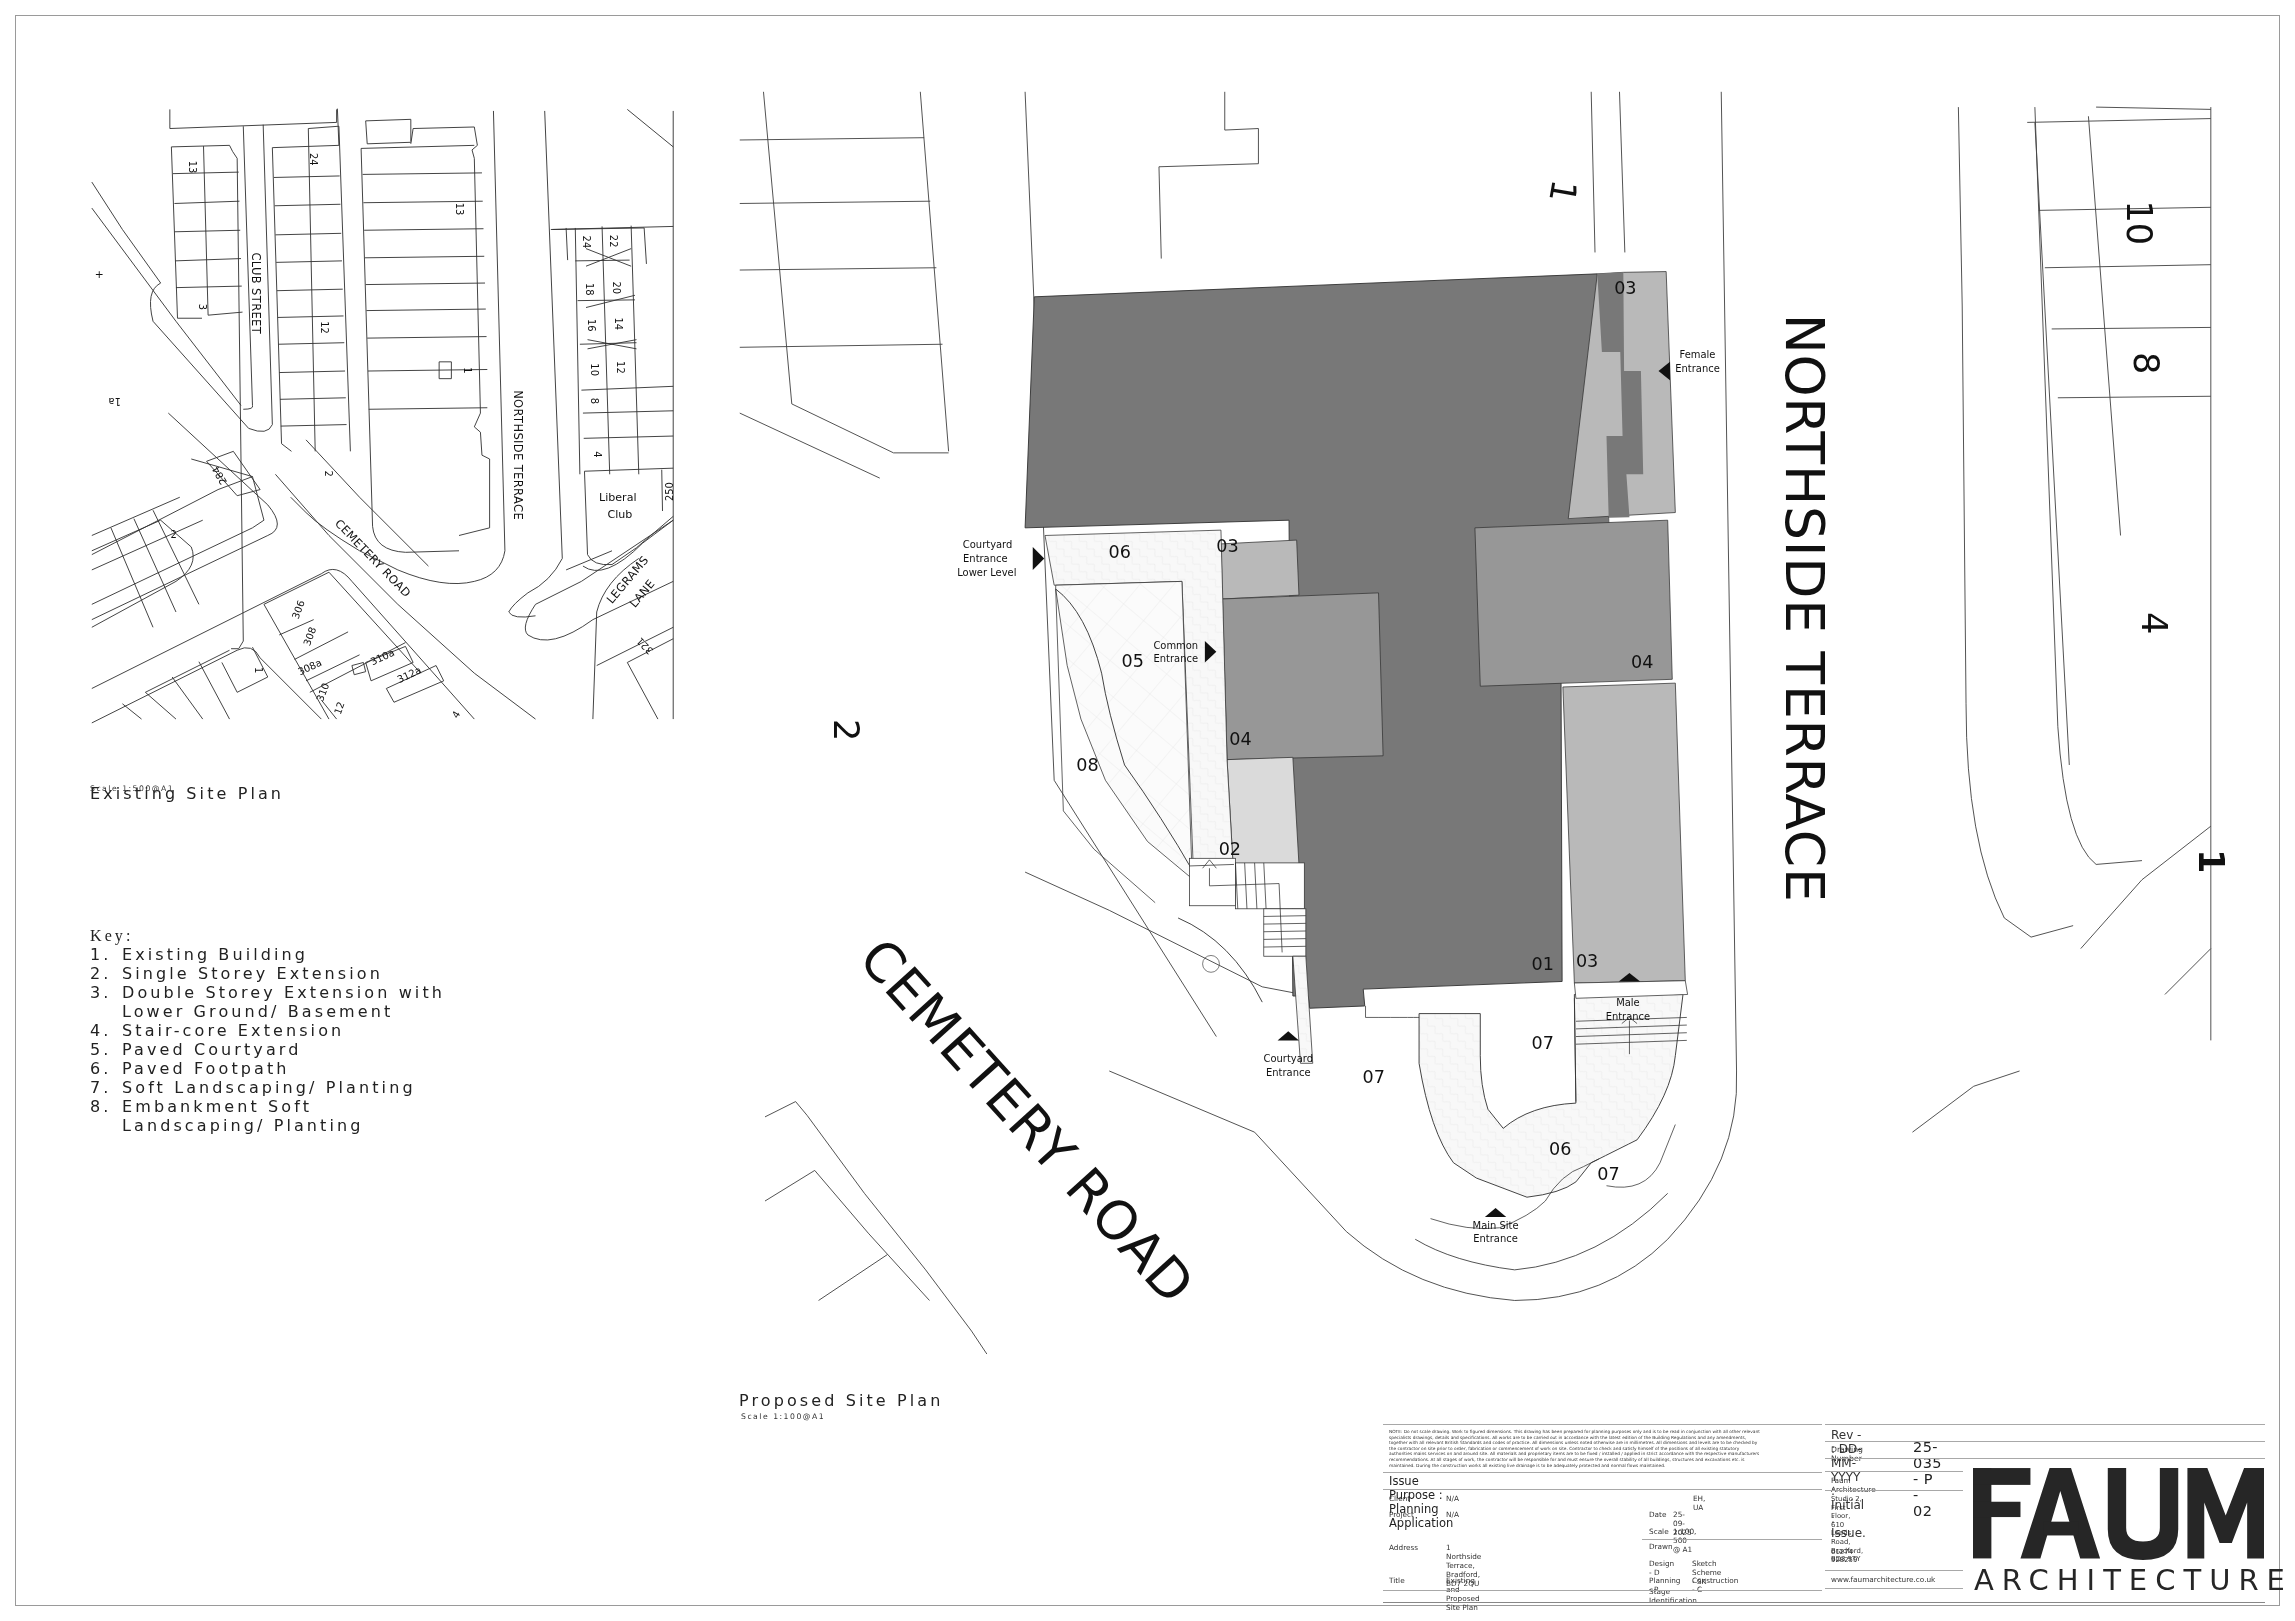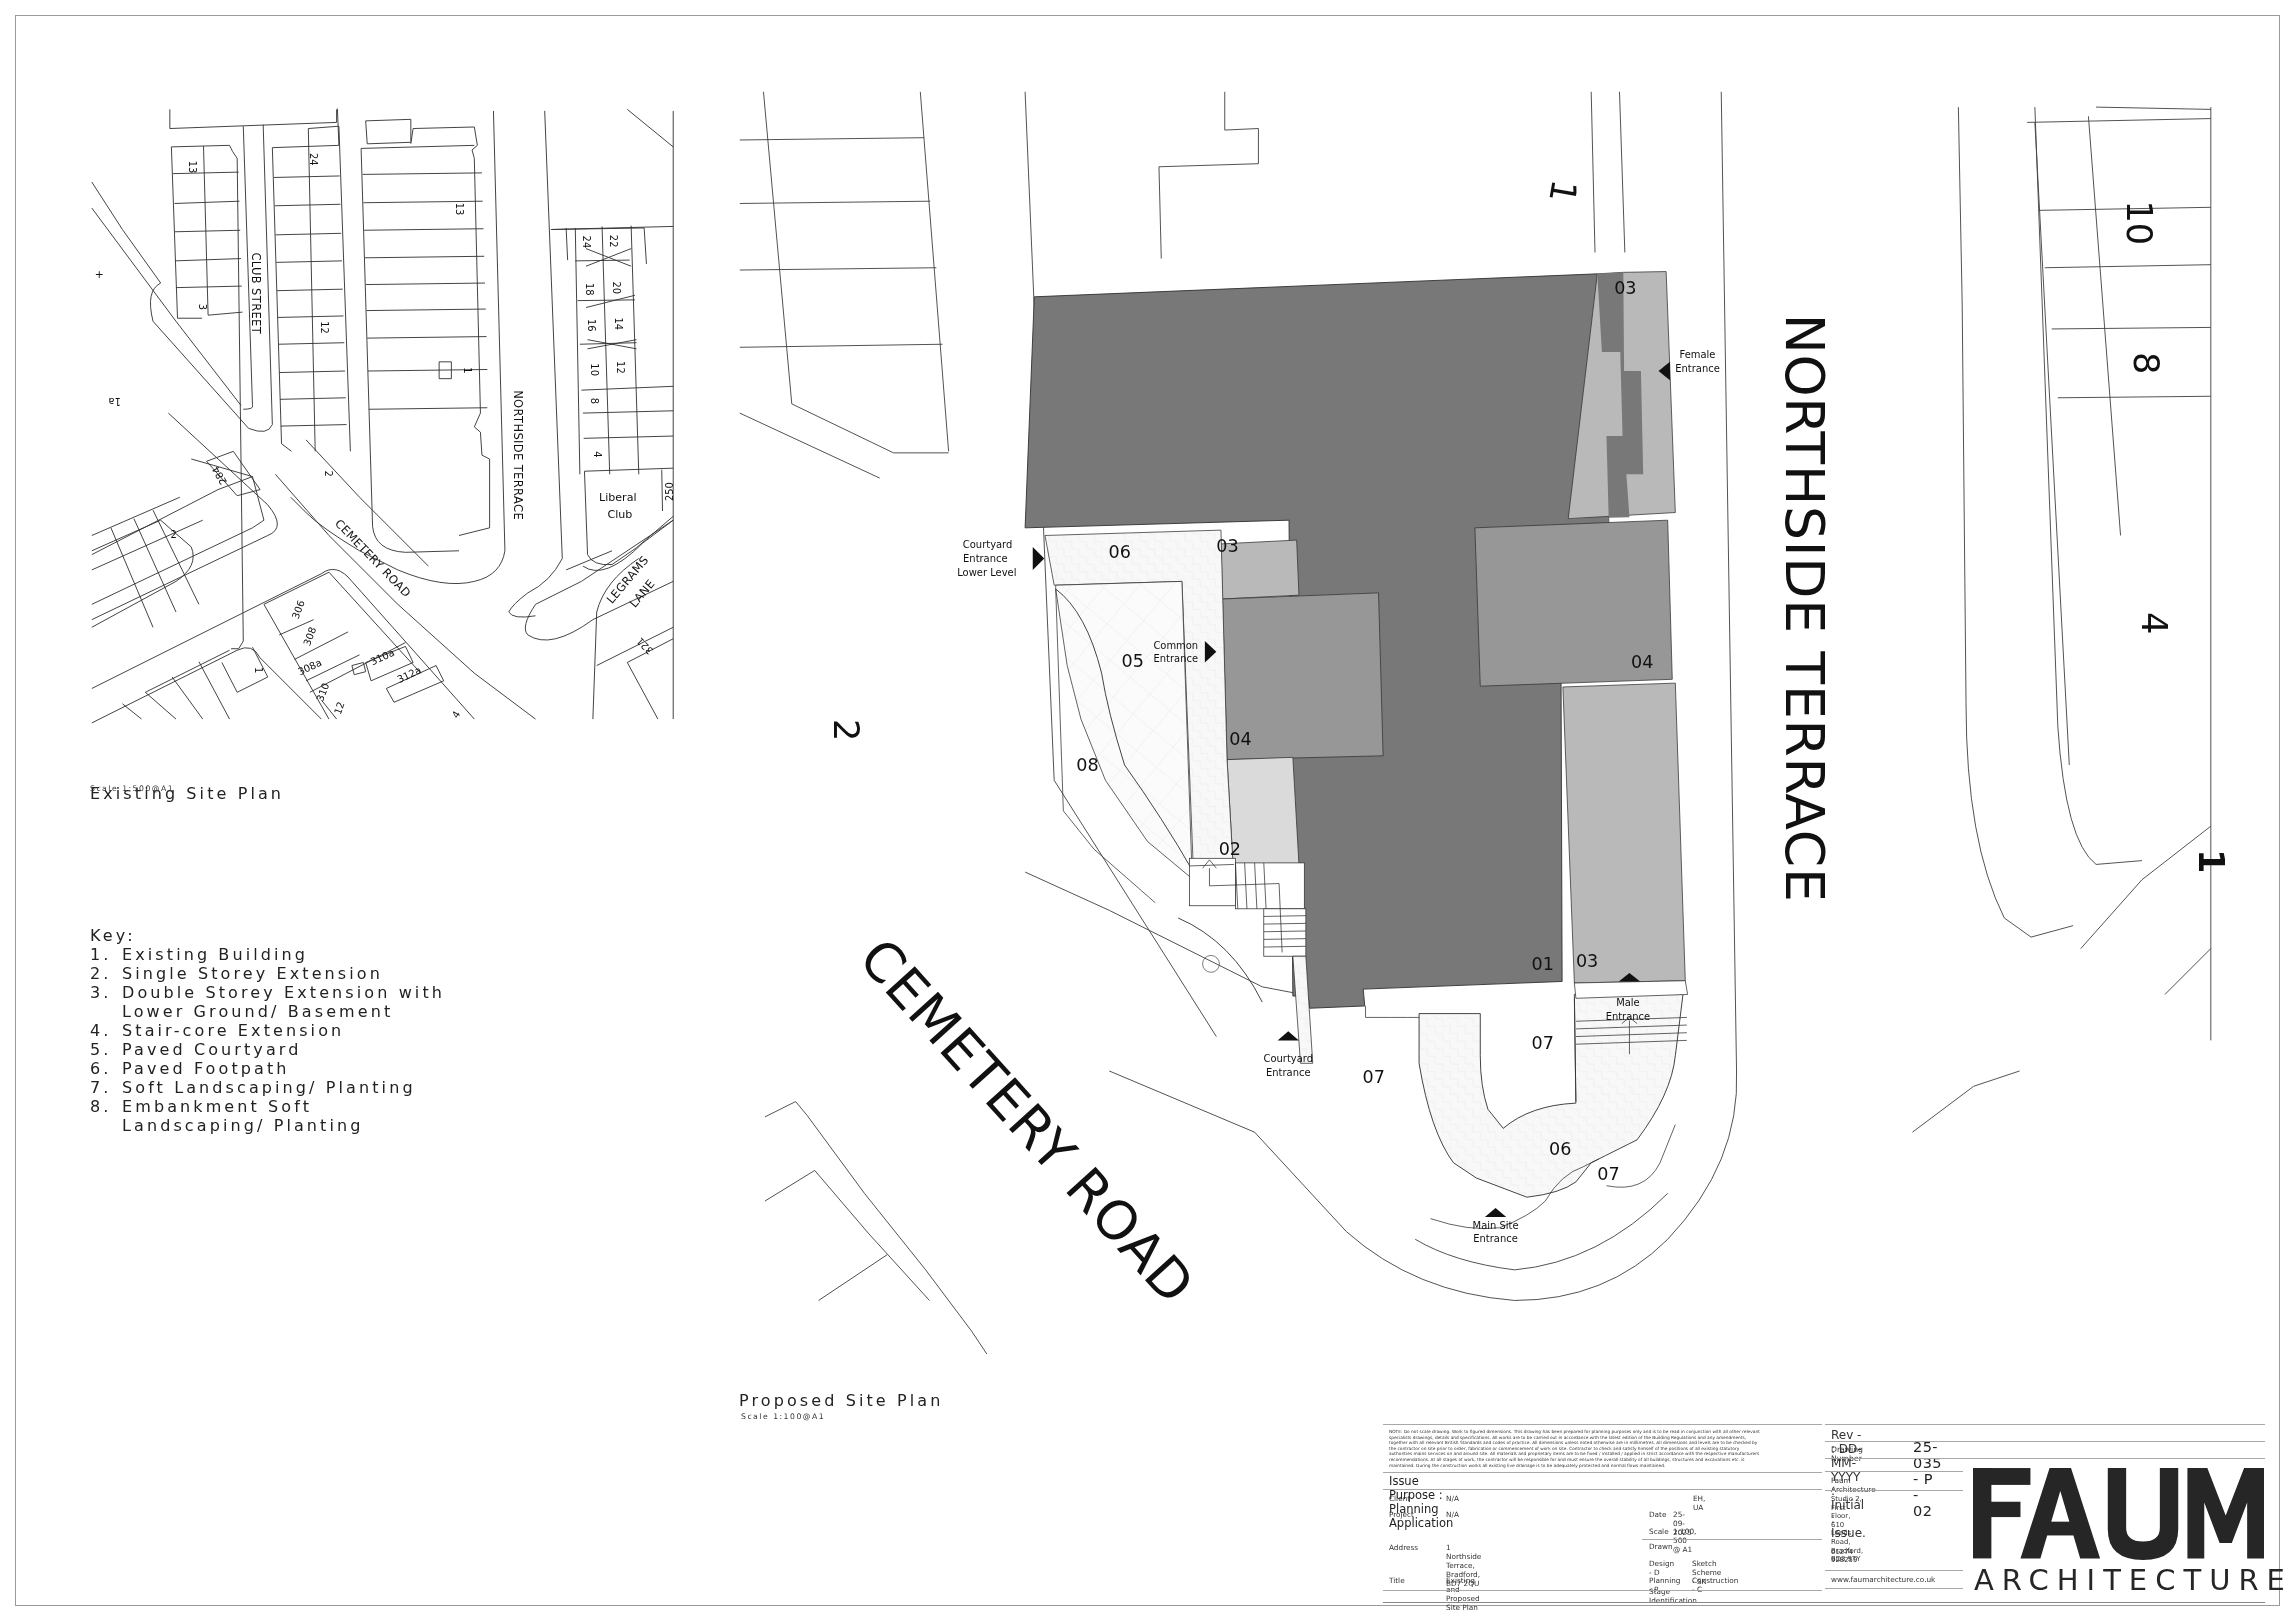--- a/index.html
+++ b/index.html
@@ -4,21 +4,21 @@
 <style>
   html, body { margin:0; padding:0; background:#ffffff; }
   body { width:2295px; height:1621px; position:relative; overflow:hidden; font-family:"DejaVu Sans", sans-serif; color:#1a1a1a; }
   .sheet-border { position:absolute; left:15.3px; top:15.3px; width:2265px; height:1591px; border:1.5px solid #9a9a9a; box-sizing:border-box; }
   svg.plan { position:absolute; left:0; top:0; }
   .plan-title { position:absolute; font-size:16px; letter-spacing:3.1px; color:#222; }
   .plan-scale { position:absolute; font-size:7.7px; letter-spacing:1.5px; color:#333; }
   .key { position:absolute; left:90px; top:926px; font-size:16px; letter-spacing:3.1px; line-height:19px; color:#222; }
   .key-row { display:flex; }
   .key-num { width:32px; flex:none; }
-  .key-title { margin-bottom:0; }
+  .key-title { margin-bottom:0;font-family:Liberation Serif, serif; }
 
   
   .tb { position:absolute; font-family:"DejaVu Sans", sans-serif; color:#222; }
   .tb-line { position:absolute; height:0; border-top:1.5px solid #a8a8a8; }
   .tb-note { position:absolute; left:1389px; top:1429px; width:371px; font-size:4.3px; line-height:5.6px; color:#333; }
   .tb-issue { position:absolute; left:1389px; top:1474px; font-size:11.5px; color:#222; }
   .tb-lbl { position:absolute; font-size:7.3px; color:#333; }
   .tb-val { position:absolute; font-size:7.3px; color:#333; }
   .tb-rev { position:absolute; left:1831px; top:1428px; font-size:12px; color:#333; }
   .tb-dn-lbl { position:absolute; left:1831px; top:1445px; font-size:7.7px; color:#333; }

